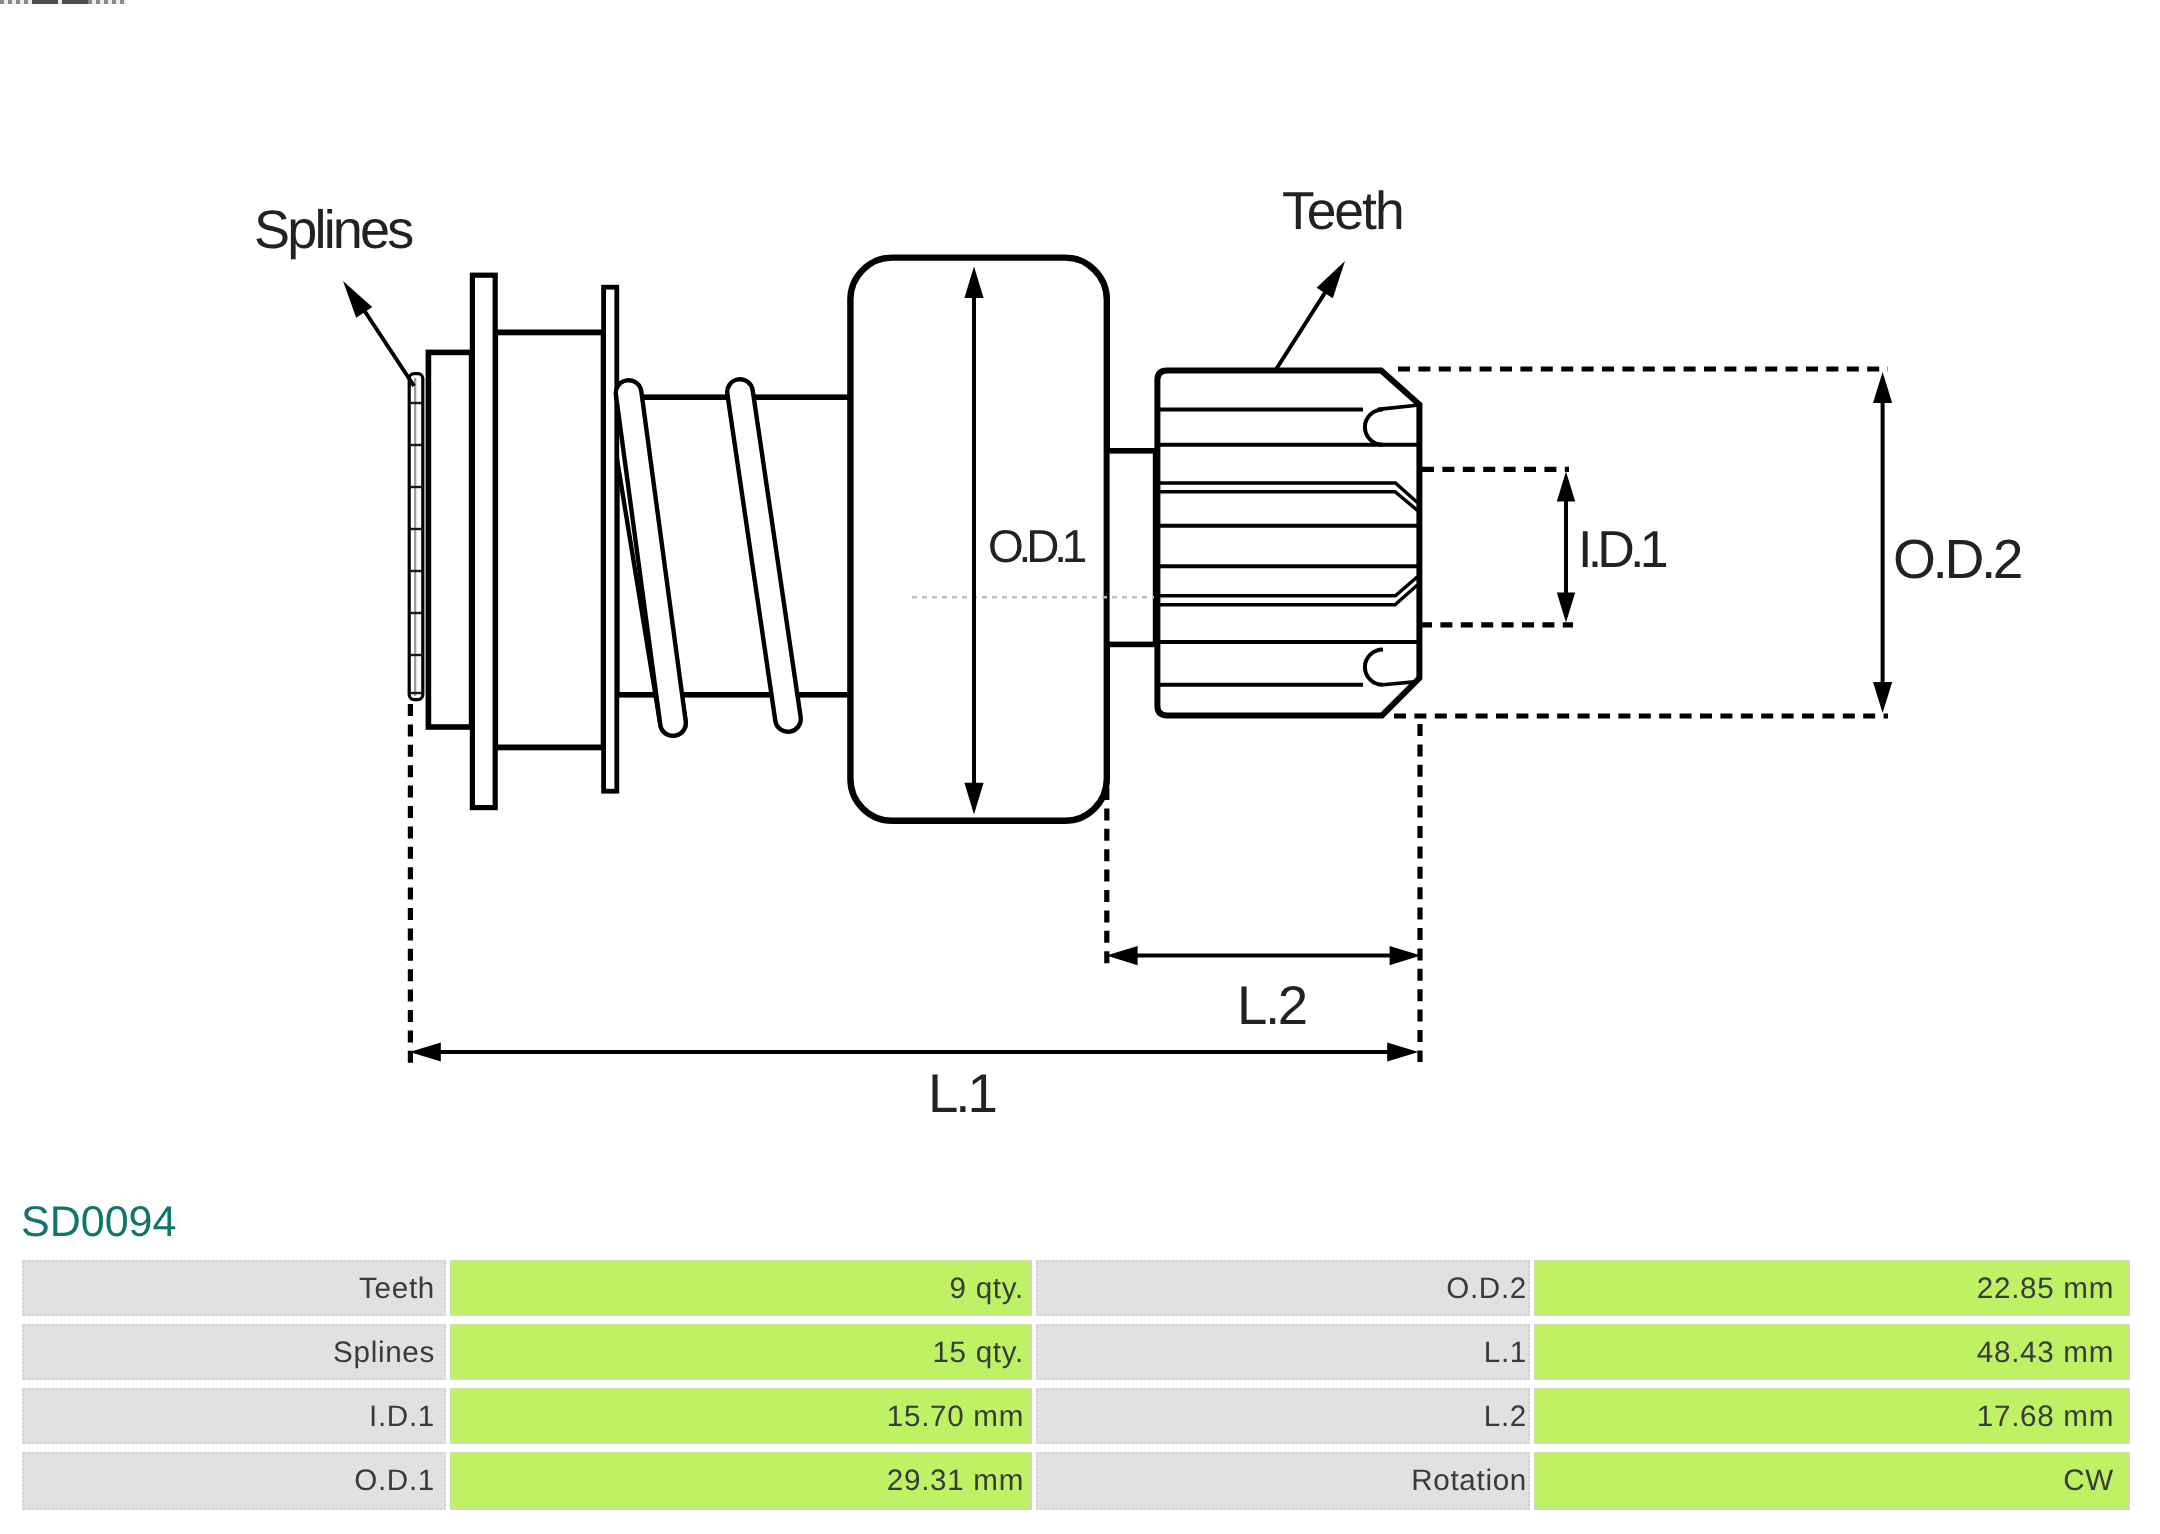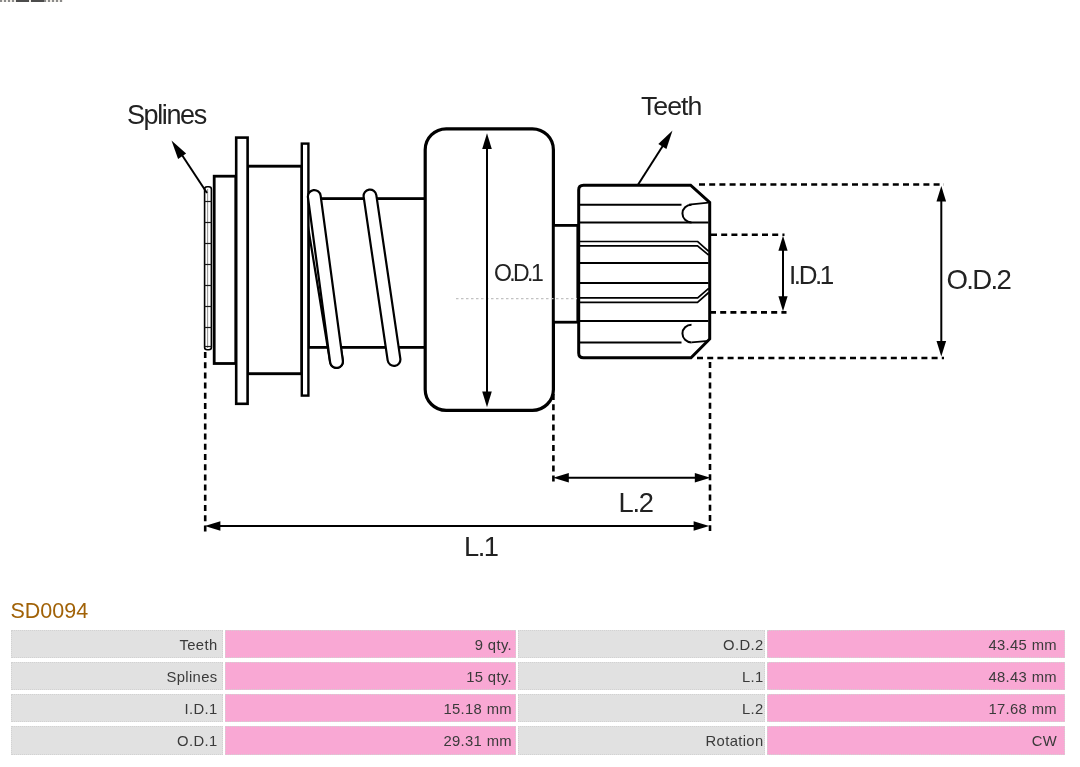--- a/index.html
+++ b/index.html
@@ -1,19 +1,19 @@
 <!DOCTYPE html>
 <html><head>
 <meta charset="utf-8">
 <style>
 html,body{margin:0;padding:0;background:#fff;width:1080px;height:767px;overflow:hidden}
 body{font-family:"Liberation Sans",sans-serif;position:relative}
-#pn{position:absolute;left:10.5px;top:598.5px;font-size:21.5px;line-height:24px;color:#a16207}
+#pn{position:absolute;left:10.5px;top:598.5px;font-size:21.5px;line-height:24px;color:#0f766e}
 table{position:absolute;left:8.5px;top:625.7px;width:1058px;border-collapse:separate;border-spacing:2.5px 4.3px;font-size:14.8px;color:#3a3a3a;letter-spacing:.35px}
-td{border:1px dotted #d2d2d2;height:24.2px;line-height:24.2px;padding:2px 5px 0 0;text-align:right;background:#f9a8d4}
+td{border:1px dotted #d2d2d2;height:24.2px;line-height:24.2px;padding:2px 5px 0 0;text-align:right;background:#bef264}
 td.g{background:#e1e1e1;padding-right:4px}
 td.v2{padding-right:2.5px}
 td.g3{padding-right:0px}
 td.v4{padding-right:6.5px}
 </style>
 </head>
 <body>
 <div style="position:absolute;left:0;top:0;width:16px;height:1.6px;background:repeating-linear-gradient(90deg,#8a8a8a 0 2px,#f0ede7 2px 4px)"></div>
 <div style="position:absolute;left:16px;top:0;width:28px;height:2px;background:linear-gradient(90deg,#4c4c4c 0 13px,#efece6 13px 15px,#4c4c4c 15px 28px)"></div>
 <div style="position:absolute;left:44px;top:0;width:19px;height:1.6px;background:repeating-linear-gradient(90deg,#8a8a8a 0 2px,#f0ede7 2px 4px)"></div>
@@ -143,31 +143,31 @@
       <col style="width:212px">
       <col style="width:291px">
       <col style="width:247px">
       <col>
     </colgroup>
 <tbody>
       <tr>
         <td class="g">Teeth</td>
         <td class="v2">9 qty.</td>
         <td class="g g3">O.D.2</td>
-        <td class="v4">43.45 mm</td>
+        <td class="v4">22.85 mm</td>
       </tr>
 <tr>
         <td class="g">Splines</td>
         <td class="v2">15 qty.</td>
         <td class="g g3">L.1</td>
         <td class="v4">48.43 mm</td>
       </tr>
 <tr>
         <td class="g">I.D.1</td>
-        <td class="v2">15.18 mm</td>
+        <td class="v2">15.70 mm</td>
         <td class="g g3">L.2</td>
         <td class="v4">17.68 mm</td>
       </tr>
 <tr>
         <td class="g">O.D.1</td>
         <td class="v2">29.31 mm</td>
         <td class="g g3">Rotation</td>
         <td class="v4">CW</td>
       </tr>
 </tbody>

